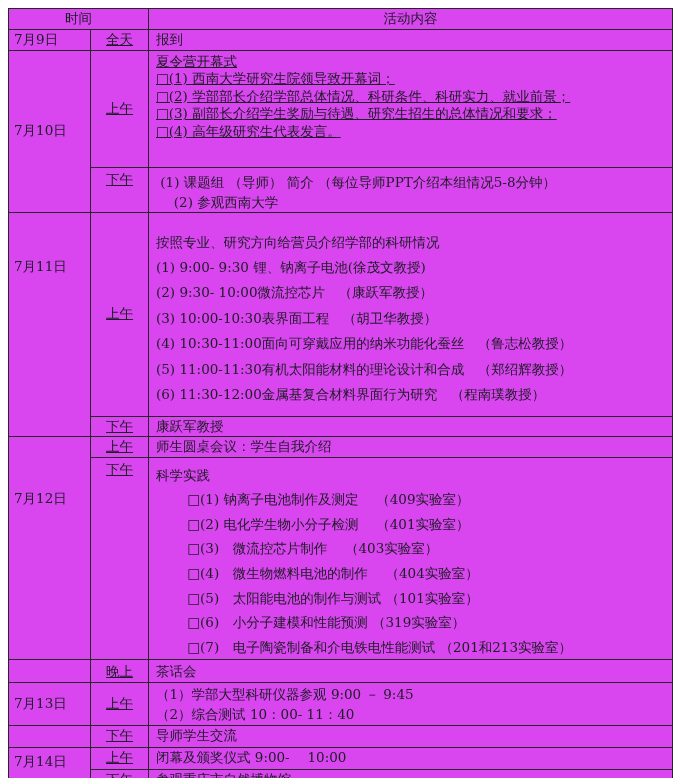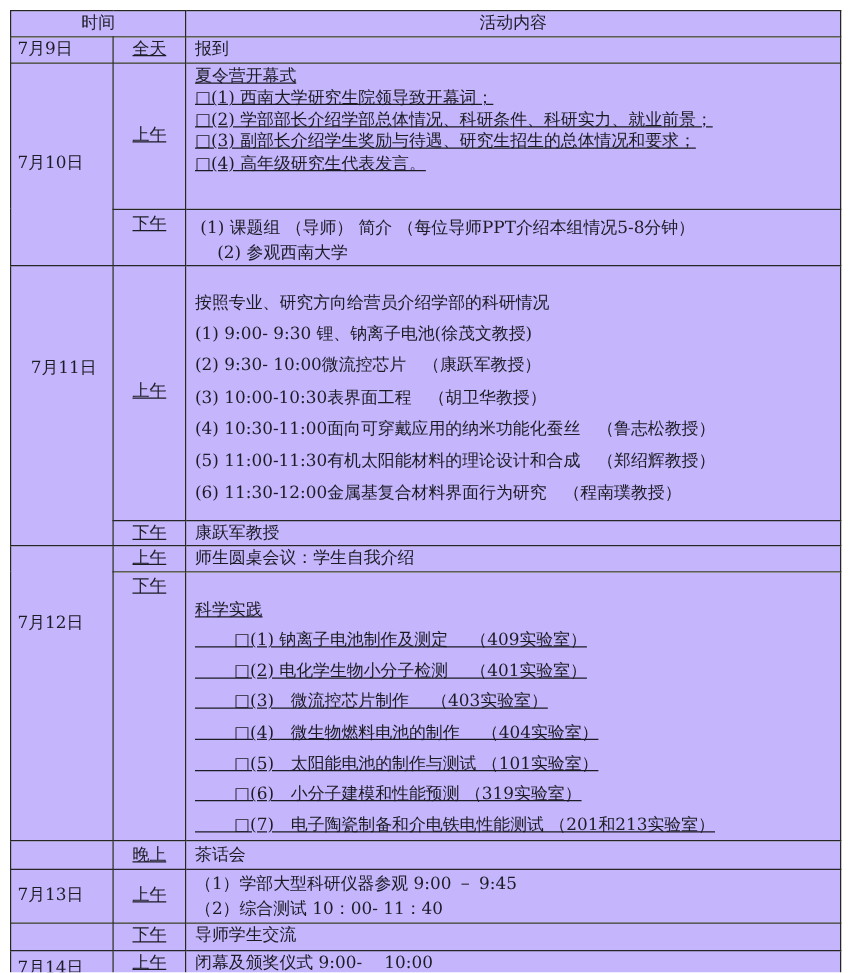--- a/index.html
+++ b/index.html
@@ -25,54 +25,54 @@
     width: 664px;
     border-collapse: collapse;
     table-layout: fixed;
   }
   table.schedule td {
     border: 1px solid #262626;
     font-size: 13.5px;
     line-height: 1.45;
     overflow: hidden;
     vertical-align: middle;
-    background: #c4b5fd;
+    background: #d946ef;
   }
   col.c-date { width: 82px; }
   col.c-period { width: 58px; }
   col.c-content { width: 524px; }
 
   td.hdr {
     text-align: center;
     font-size: 13.5px;
     padding: 0;
   }
   td.date {
     padding: 0 2px 0 5px;
     text-align: left;
   }
-  td.date.d-0711 { vertical-align: top; padding-top: 72px; text-align: center; }
+  td.date.d-0711 { vertical-align: top; padding-top: 44px; }
   td.date.d-0712 { vertical-align: top; padding-top: 52px; }
   td.date.d-0714 { vertical-align: top; padding-top: 4px; }
   td.period {
     text-align: center;
     padding: 0;
     text-decoration: underline;
   }
   td.period.p-top { vertical-align: top; padding-top: 2px; }
   td.content {
     padding: 0 4px 0 7px;
     white-space: pre-wrap;
     word-break: break-all;
   }
   td.content.multi { vertical-align: top; }
   td.content.c-0710am { line-height: 17.6px; padding-top: 2px; text-decoration: underline; }
   td.content.c-0710pm { line-height: 20px;   padding-top: 4px; }
   td.content.c-0711am { line-height: 25.4px; padding-top: 17px; }
-  td.content.c-0712pm { line-height: 24.6px; padding-top: 18px; text-decoration: underline; }
+  td.content.c-0712pm { line-height: 24.6px; padding-top: 5px; }
   td.content.c-0713am { line-height: 19.6px; padding-top: 2px; }
 </style>
 </head>
 <body>
 
 <div class="page">
   <table class="schedule">
     <colgroup>
       <col class="c-date">
       <col class="c-period">

